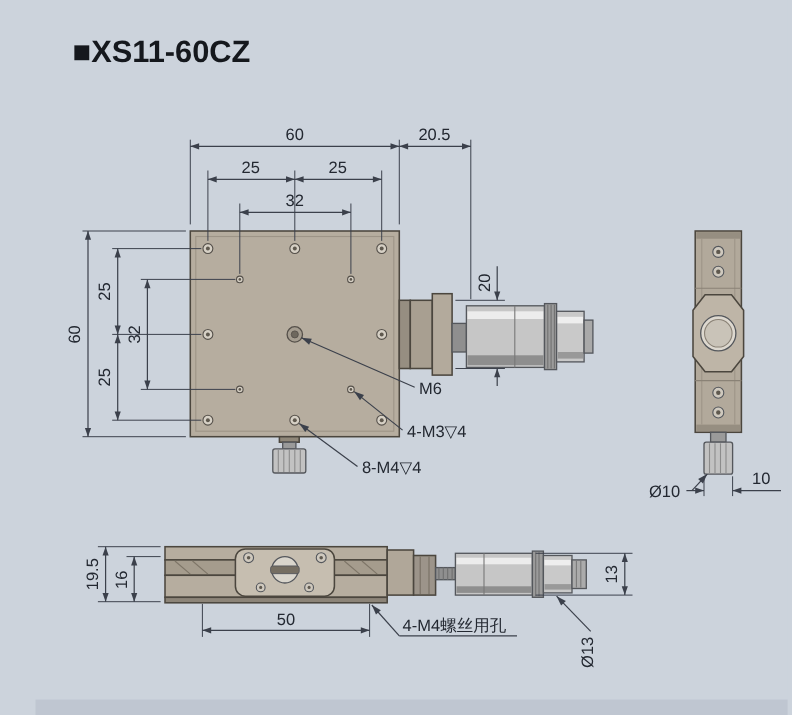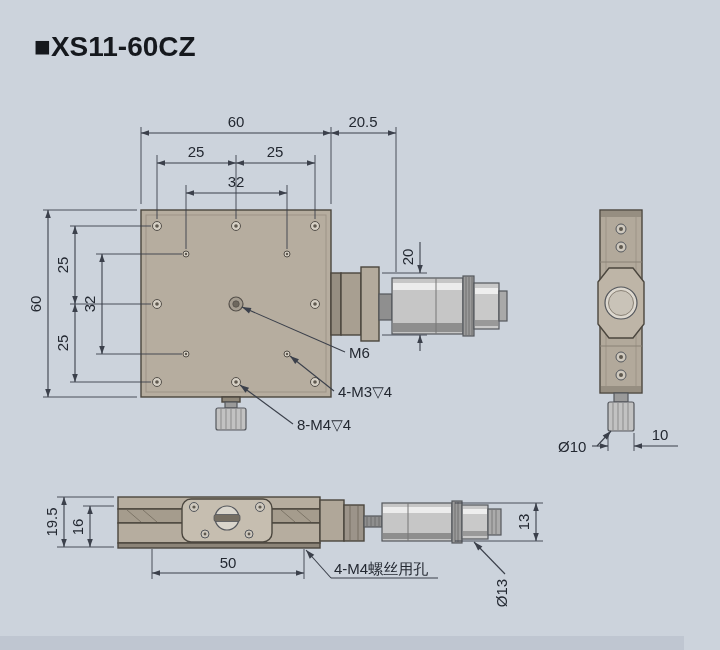--- a/index.html
+++ b/index.html
@@ -1,17 +1,17 @@
 <!DOCTYPE html>
 <html><head>
 <meta charset="utf-8">
 <style>
   html,body { margin:0; padding:0; background:#ccd3dc; }
   .stage { position:relative; width:684px; height:650px; background:#ccd3dc; overflow:hidden;
-           font-family:"Liberation Sans", sans-serif; }
+           font-family:"Liberation Sans", sans-serif;margin-left:32px; }
   svg { display:block; }
   text { font-family:"Liberation Sans", sans-serif; }
   .title  { font-size:28px; font-weight:bold; fill:#15181d; }
   .dim    { font-size:15px; fill:#232831; text-anchor:middle; }
   .callout{ font-size:15px; fill:#232831; text-anchor:start; }
   line.ext { stroke:#3b404b; stroke-width:0.9; }
   line.dl  { stroke:#3b404b; stroke-width:1.1; }
   line.lead{ stroke:#3b404b; stroke-width:1.1; }
   polygon.ah { fill:#3b404b; stroke:none; }
   .part   { stroke:#4b463e; stroke-width:1.4; }

